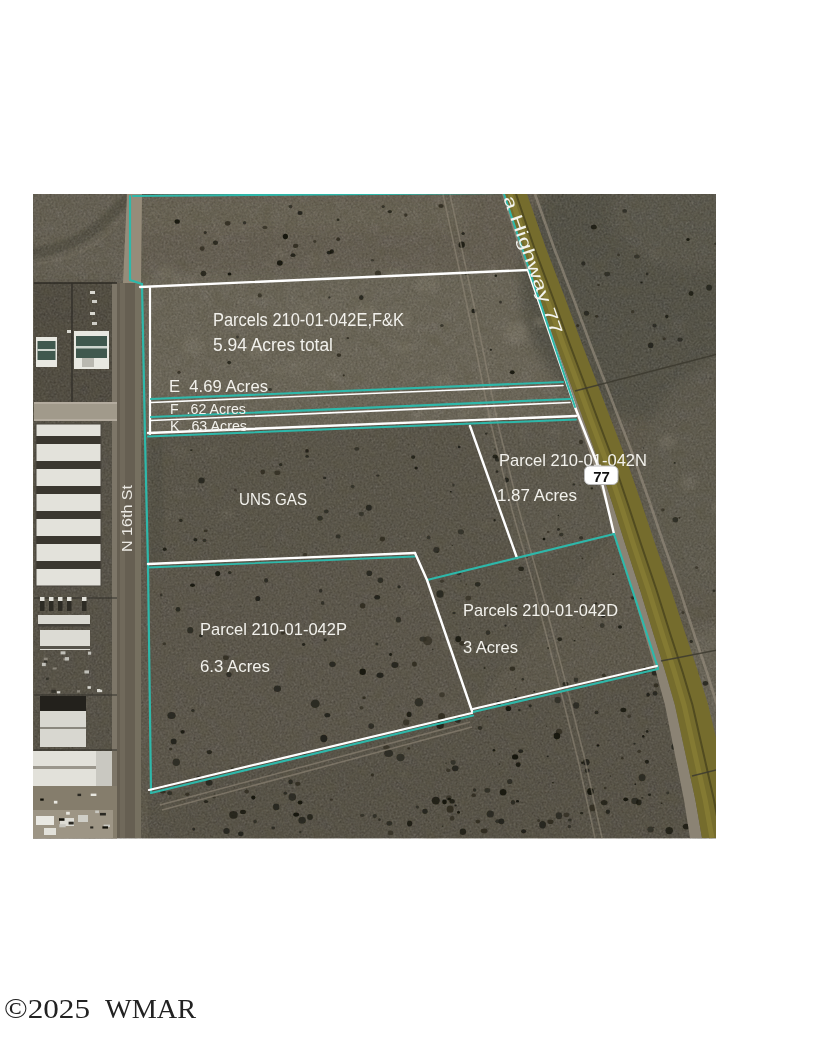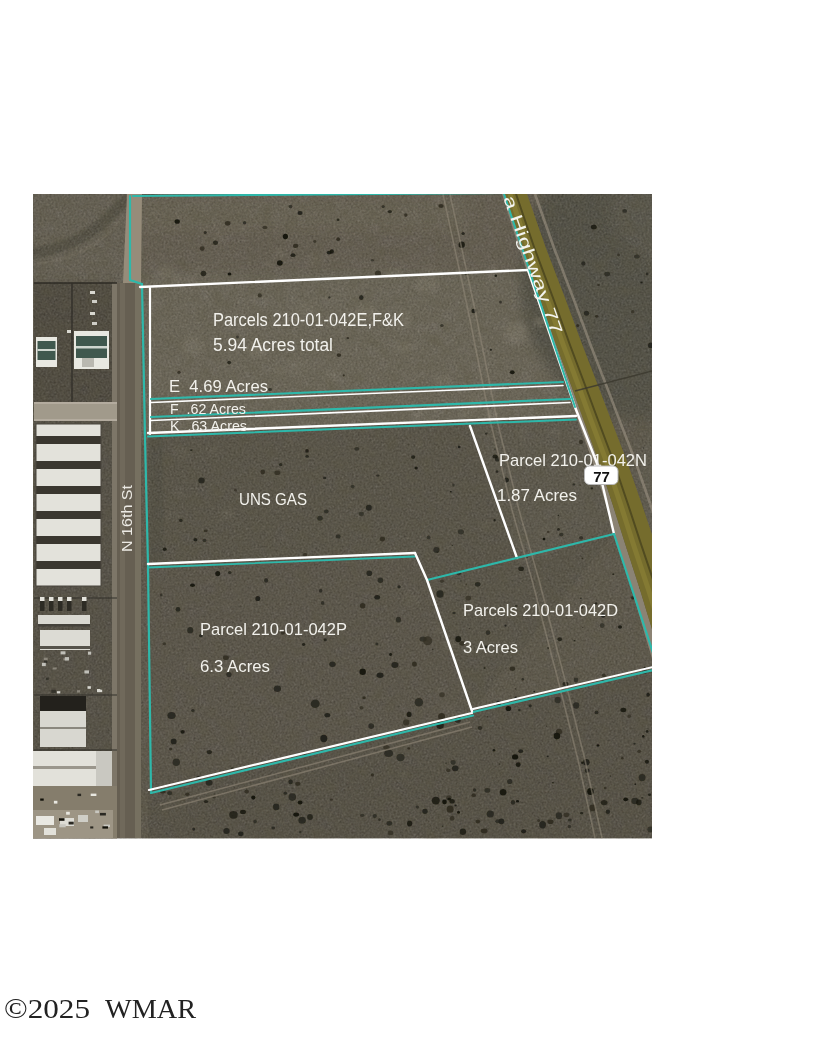--- a/index.html
+++ b/index.html
@@ -1,16 +1,16 @@
 <!DOCTYPE html>
 <html><head>
 <meta charset="utf-8">
 <style>
   html,body { margin:0; padding:0; background:#ffffff; }
-  .page { position:relative; width:652px; height:1056px; background:#ffffff;
+  .page { position:relative; width:716px; height:1056px; background:#ffffff;
           font-family:"Liberation Sans", sans-serif; overflow:hidden; }
   svg { opacity:0.999; }
   svg text { font-family:"Liberation Sans", sans-serif; }
 </style>
 </head>
 <body>
 <div class="page">
 <svg width="816" height="1056" viewBox="0 0 816 1056" xmlns="http://www.w3.org/2000/svg">
 <defs>
   <clipPath id="photo">

